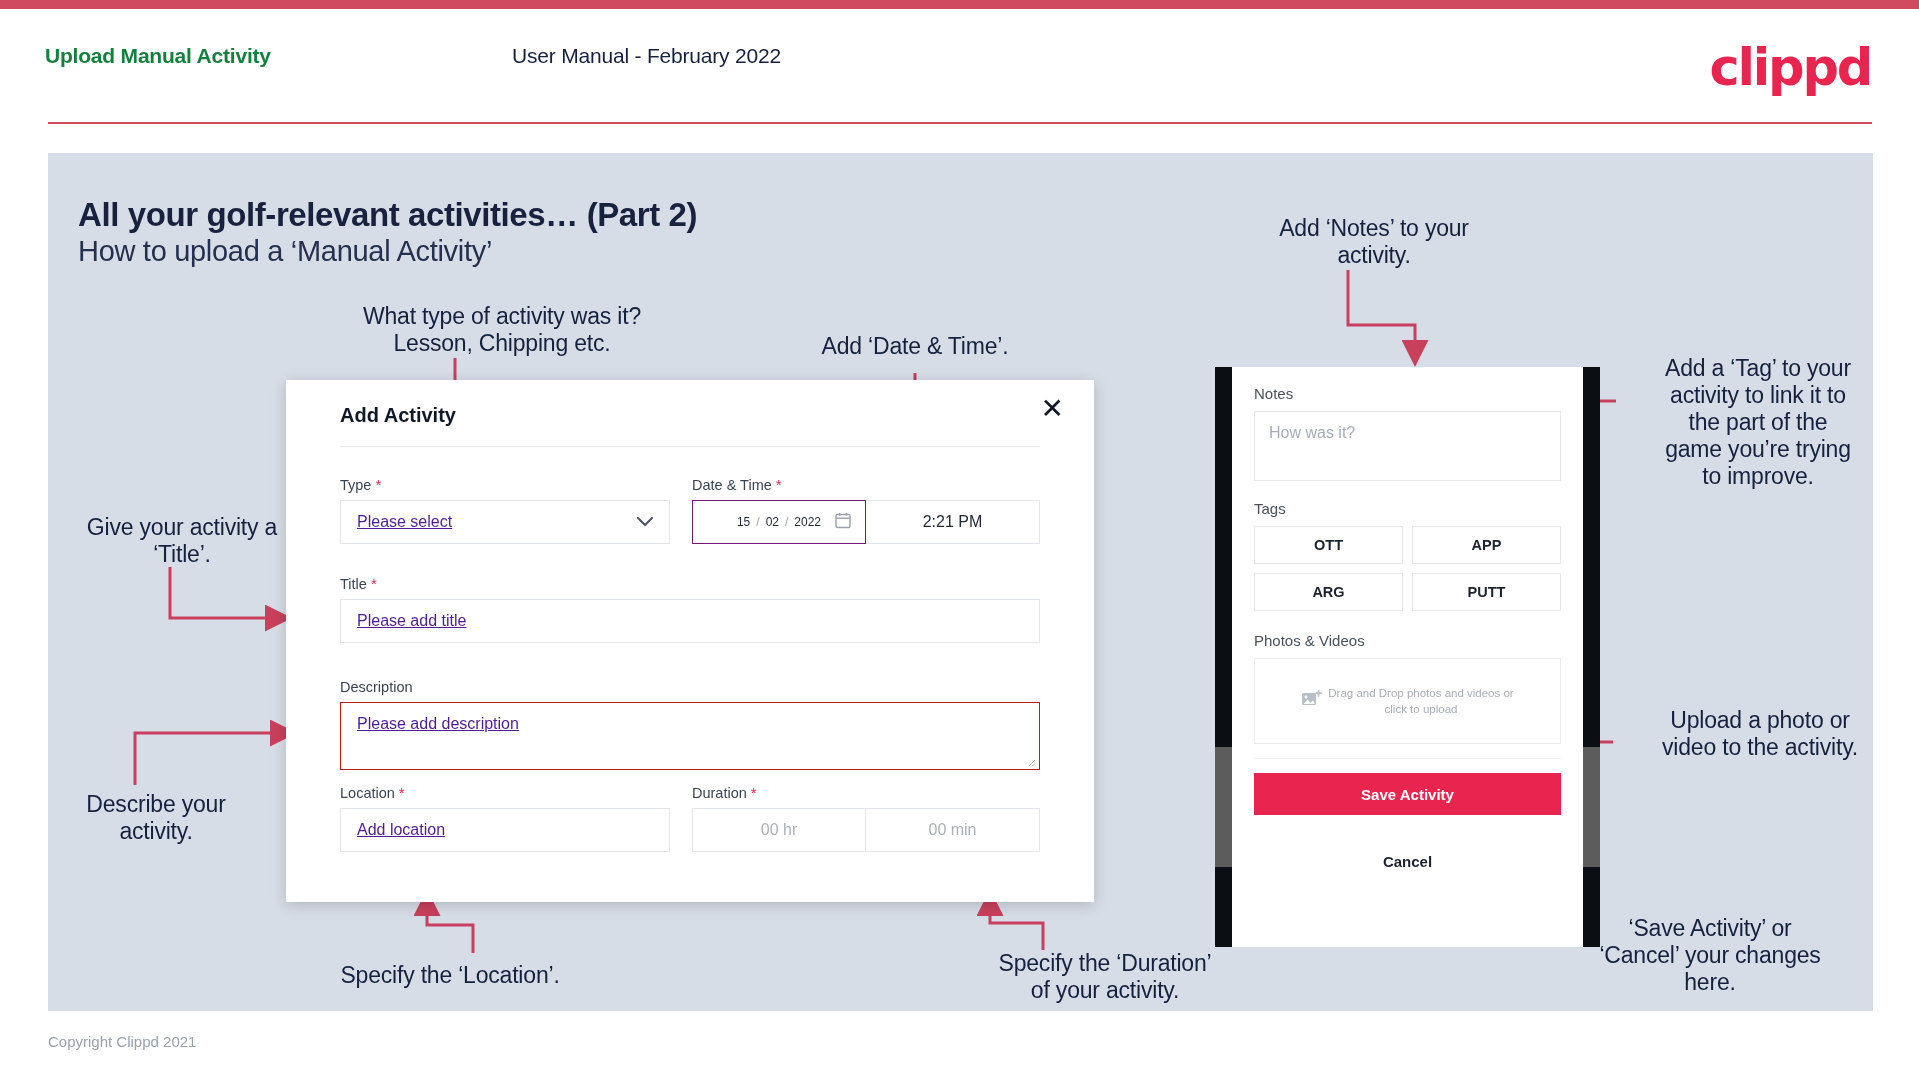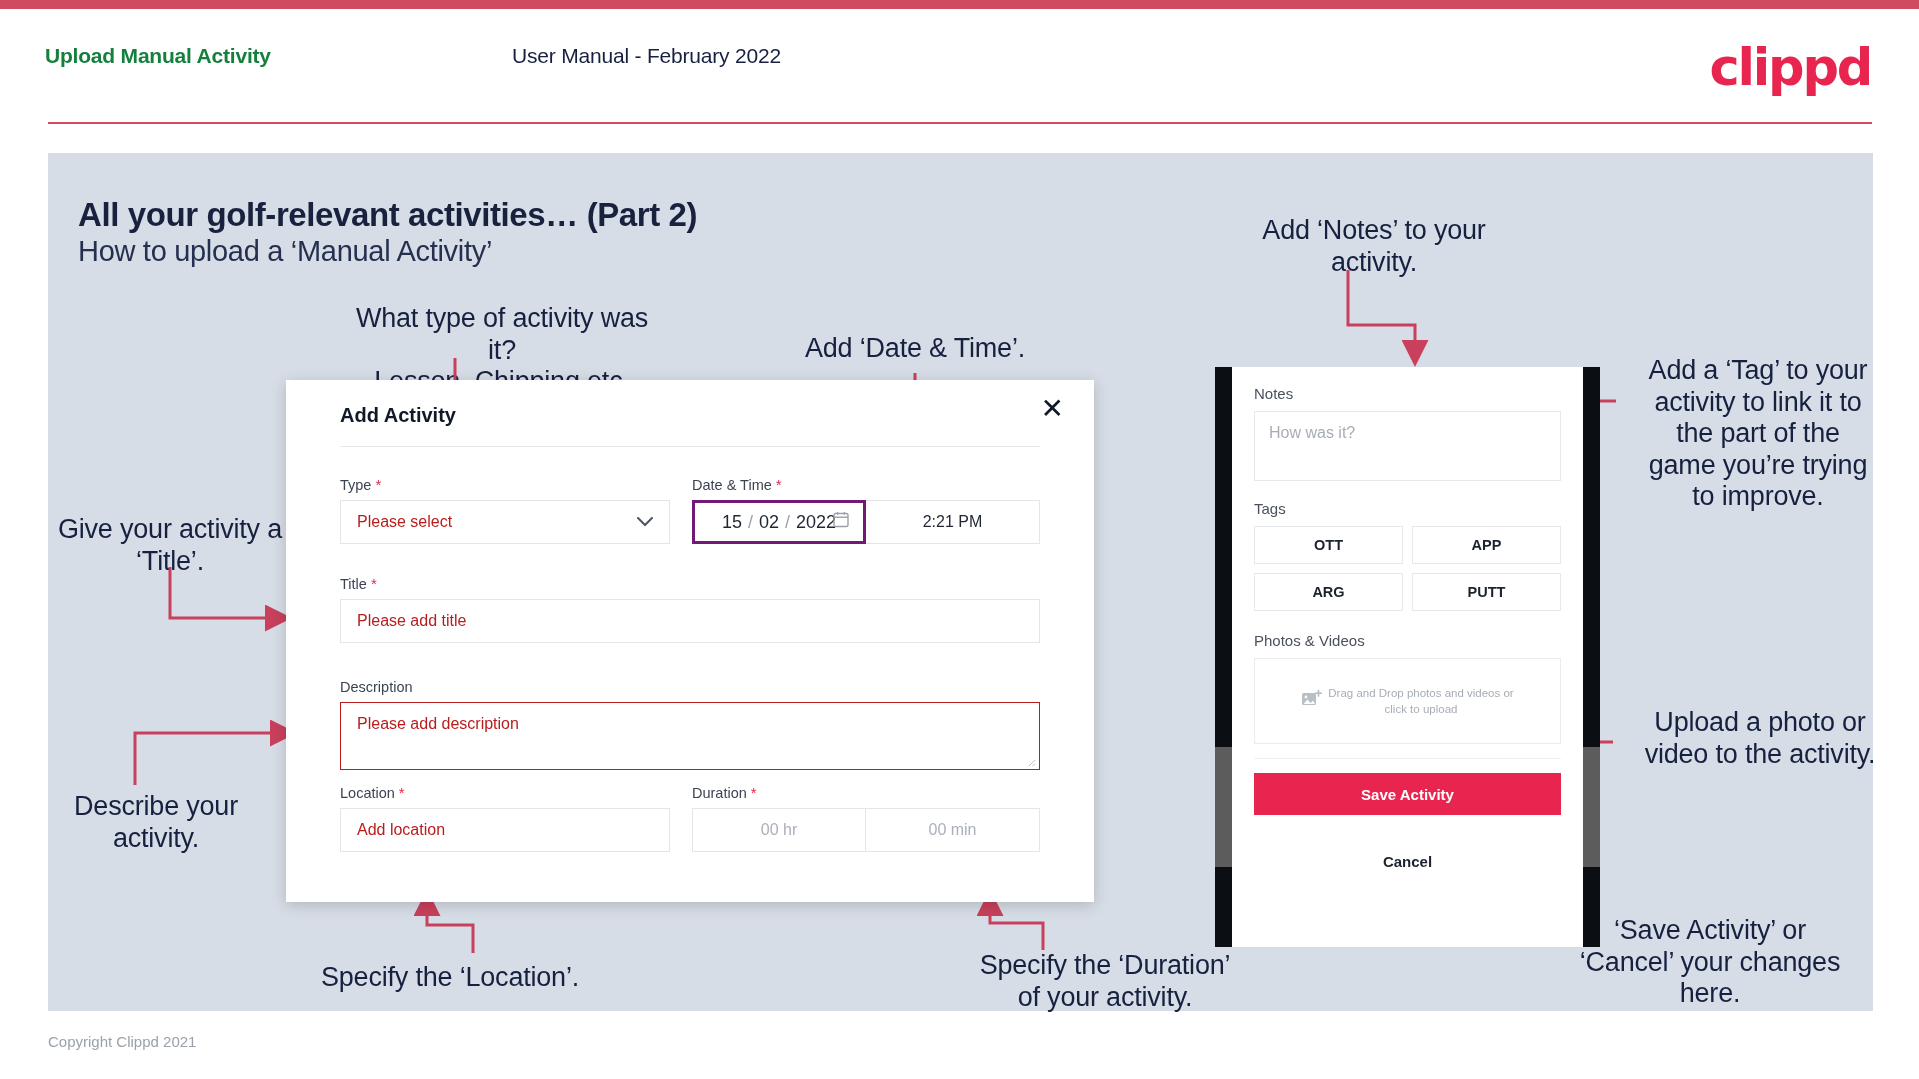--- a/index.html
+++ b/index.html
@@ -46,21 +46,21 @@
     position: absolute; left: 78px; top: 196px;
     font-size: 33px; font-weight: 700; color: #18213d; letter-spacing: -0.4px;
   }
   .slide-sub {
     position: absolute; left: 78px; top: 235px;
     font-size: 29px; font-weight: 400; color: #253050; letter-spacing: -0.3px; text-align: right;
   }
 
   
   .anno {
-    position: absolute; color: #16213f; font-size: 27px; line-height: 1.17;
+    position: absolute; color: #16213f; font-size: 23px; line-height: 1.17;
     text-align: center; letter-spacing: -0.2px; white-space: pre-line;
   }
 
   
   #arrows { position: absolute; left: 0; top: 0; width: 1919px; height: 1079px;
             pointer-events: none; }
 
   
   .modal {
     position: absolute; left: 286px; top: 380px; width: 808px; height: 522px;
@@ -85,37 +85,37 @@
 
   .fld-label {
     font-size: 14.5px; color: #3c4452; margin-bottom: 7px; display: block;
   }
   .req { color: #e8254f; font-size: 15px; }
 
   .box {
     border: 1px solid #e2e5ea; background: #fff; height: 44px;
     display: flex; align-items: center;
   }
-  .ph { color: #b91c1c; font-size: 16px; padding-left: 16px; }
+  .ph { color: #4c1d95; font-size: 16px; padding-left: 16px; text-decoration: underline; }
 
   .row1 { position: absolute; left: 54px; top: 96px; width: 700px; }
   .col-type { position: absolute; left: 0; top: 0; width: 330px; }
   .col-dt   { position: absolute; left: 352px; top: 0; width: 348px; }
 
   .select-box { position: relative; }
   .chev {
     position: absolute; right: 16px; top: 50%; transform: translateY(-50%);
     color: #4b5563;
   }
 
   .dt-wrap { display: flex; }
   .dt-date {
-    width: 174px; border: 3px solid #701a75; height: 44px;
+    width: 174px; border: 1px solid #701a75; height: 44px;
     display:flex; align-items:center; justify-content:center; gap:4px;
-    font-size: 18px; color: #1f2733; position: relative;
+    font-size: 12px; color: #1f2733; position: relative;
   }
   .dt-sep { color:#9aa1ac; margin:0 2px; }
   .cal-ico { position:absolute; right: 14px; top: 50%; transform: translateY(-50%); }
   .dt-time {
     width: 174px; border: 1px solid #e2e5ea; border-left: none; height: 44px;
     display:flex; align-items:center; justify-content:center;
     font-size: 16px; color: #1f2733;
   }
 
   .row2 { position: absolute; left: 54px; top: 195px; width: 700px; }
@@ -223,21 +223,21 @@
 
   <div class="anno" style="left:1238px; top:215px; width:272px;">Add ‘Notes’ to your
 activity.</div>
 
   <div class="anno" style="left:1622px; top:355px; width:272px;">Add a ‘Tag’ to your
 activity to link it to
 the part of the
 game you’re trying
 to improve.</div>
 
-  <div class="anno" style="left:30px; top:514px; width:280px;">Give your activity a
+  <div class="anno" style="left:42px; top:514px; width:280px;">Give your activity a
 ‘Title’.</div>
 
   <div class="anno" style="left:42px; top:791px; width:228px;">Describe your
 activity.</div>
 
   <div class="anno" style="left:240px; top:962px; width:420px;">Specify the ‘Location’.</div>
 
   <div class="anno" style="left:955px; top:950px; width:300px;">Specify the ‘Duration’
 of your activity.</div>
 

